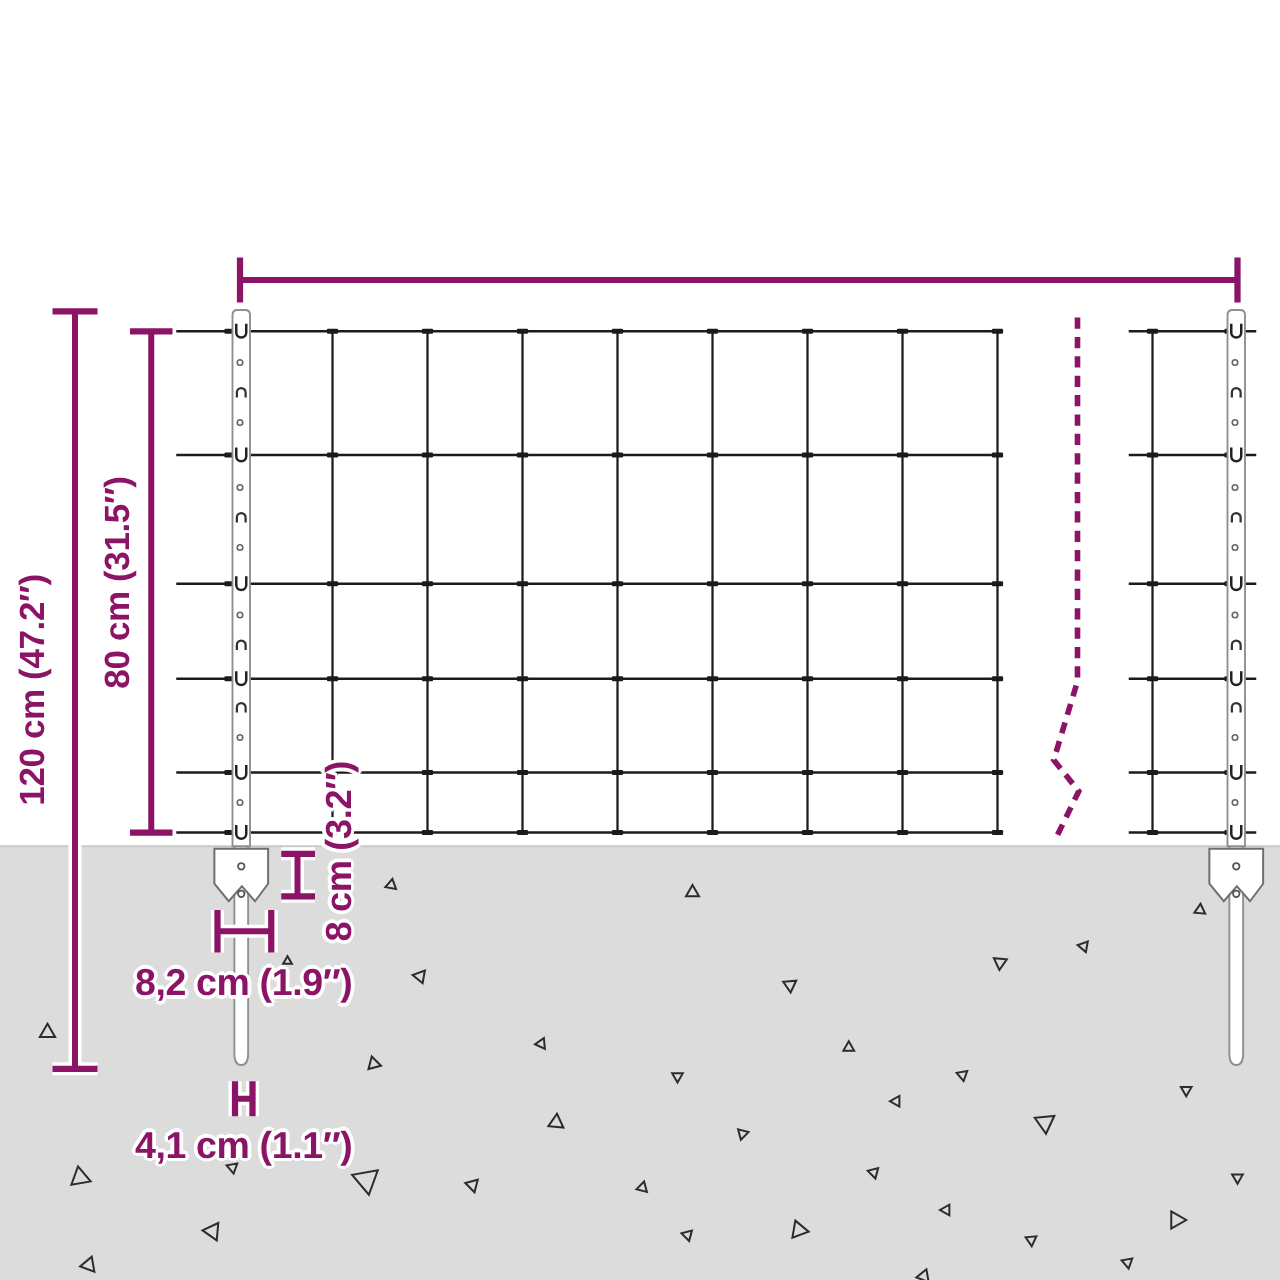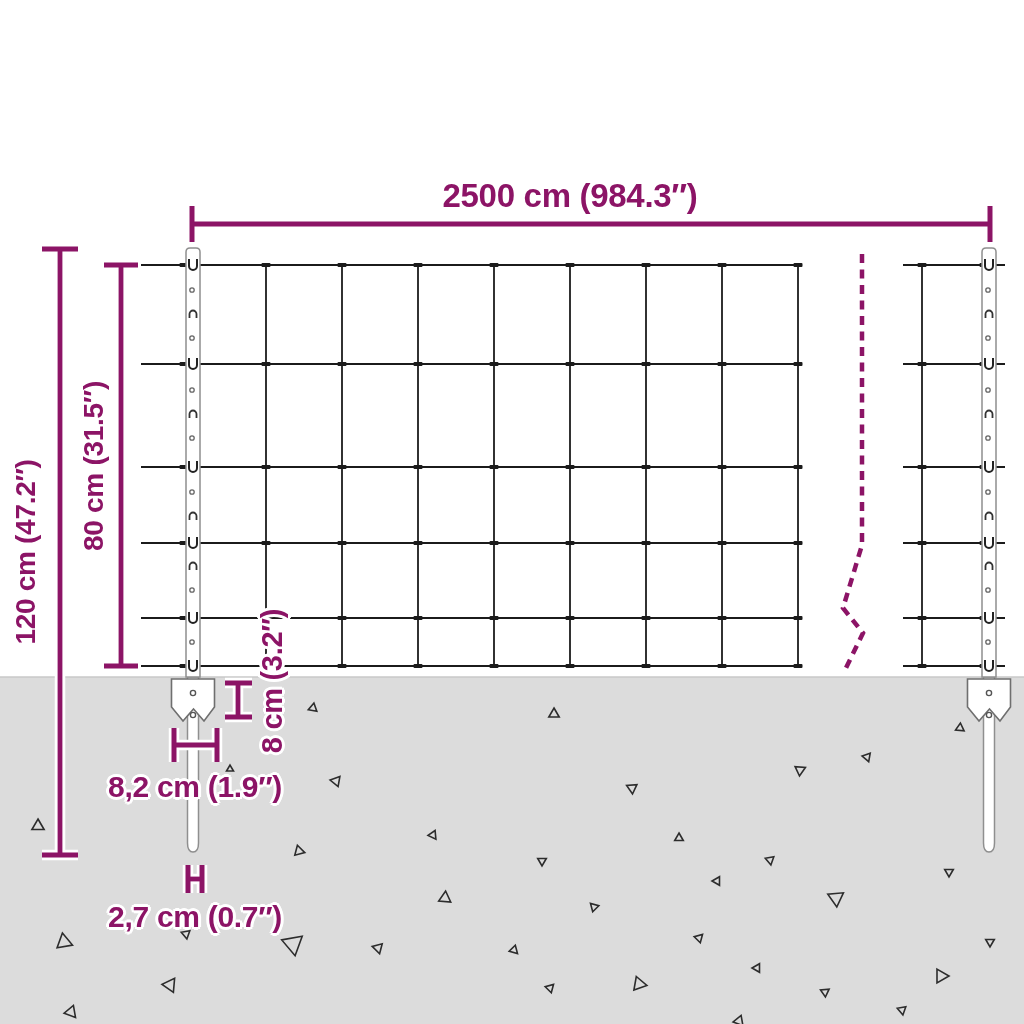--- a/index.html
+++ b/index.html
@@ -243,19 +243,18 @@
       </g>
       <g>
         <line x1="188" y1="879" x2="202" y2="879" stroke="#ffffff" stroke-width="10.5"></line>
         <line x1="188" y1="865" x2="188" y2="893" stroke="#ffffff" stroke-width="10.5"></line>
         <line x1="202" y1="865" x2="202" y2="893" stroke="#ffffff" stroke-width="10.5"></line>
         <line x1="188" y1="879" x2="202" y2="879" stroke="#8C1466" stroke-width="4.8"></line>
         <line x1="188" y1="865" x2="188" y2="893" stroke="#8C1466" stroke-width="5"></line>
         <line x1="202" y1="865" x2="202" y2="893" stroke="#8C1466" stroke-width="5"></line>
       </g>
     </svg>
-  <div class="lbl" id="lbl-length">2500 cm (984.3″)</div>
   <div class="lbl vert" id="lbl-total">120 cm (47.2″)</div>
   <div class="lbl vert" id="lbl-mesh">80 cm (31.5″)</div>
   <div class="lbl vert" id="lbl-plateh">8 cm (3.2″)</div>
   <div class="lbl" id="lbl-platew">8,2 cm (1.9″)</div>
-  <div class="lbl" id="lbl-spikew">2,7 cm (0.7″)</div>
+  <div class="lbl" id="lbl-spikew">4,1 cm (1.1″)</div>
 </div>
 
 </body></html>

